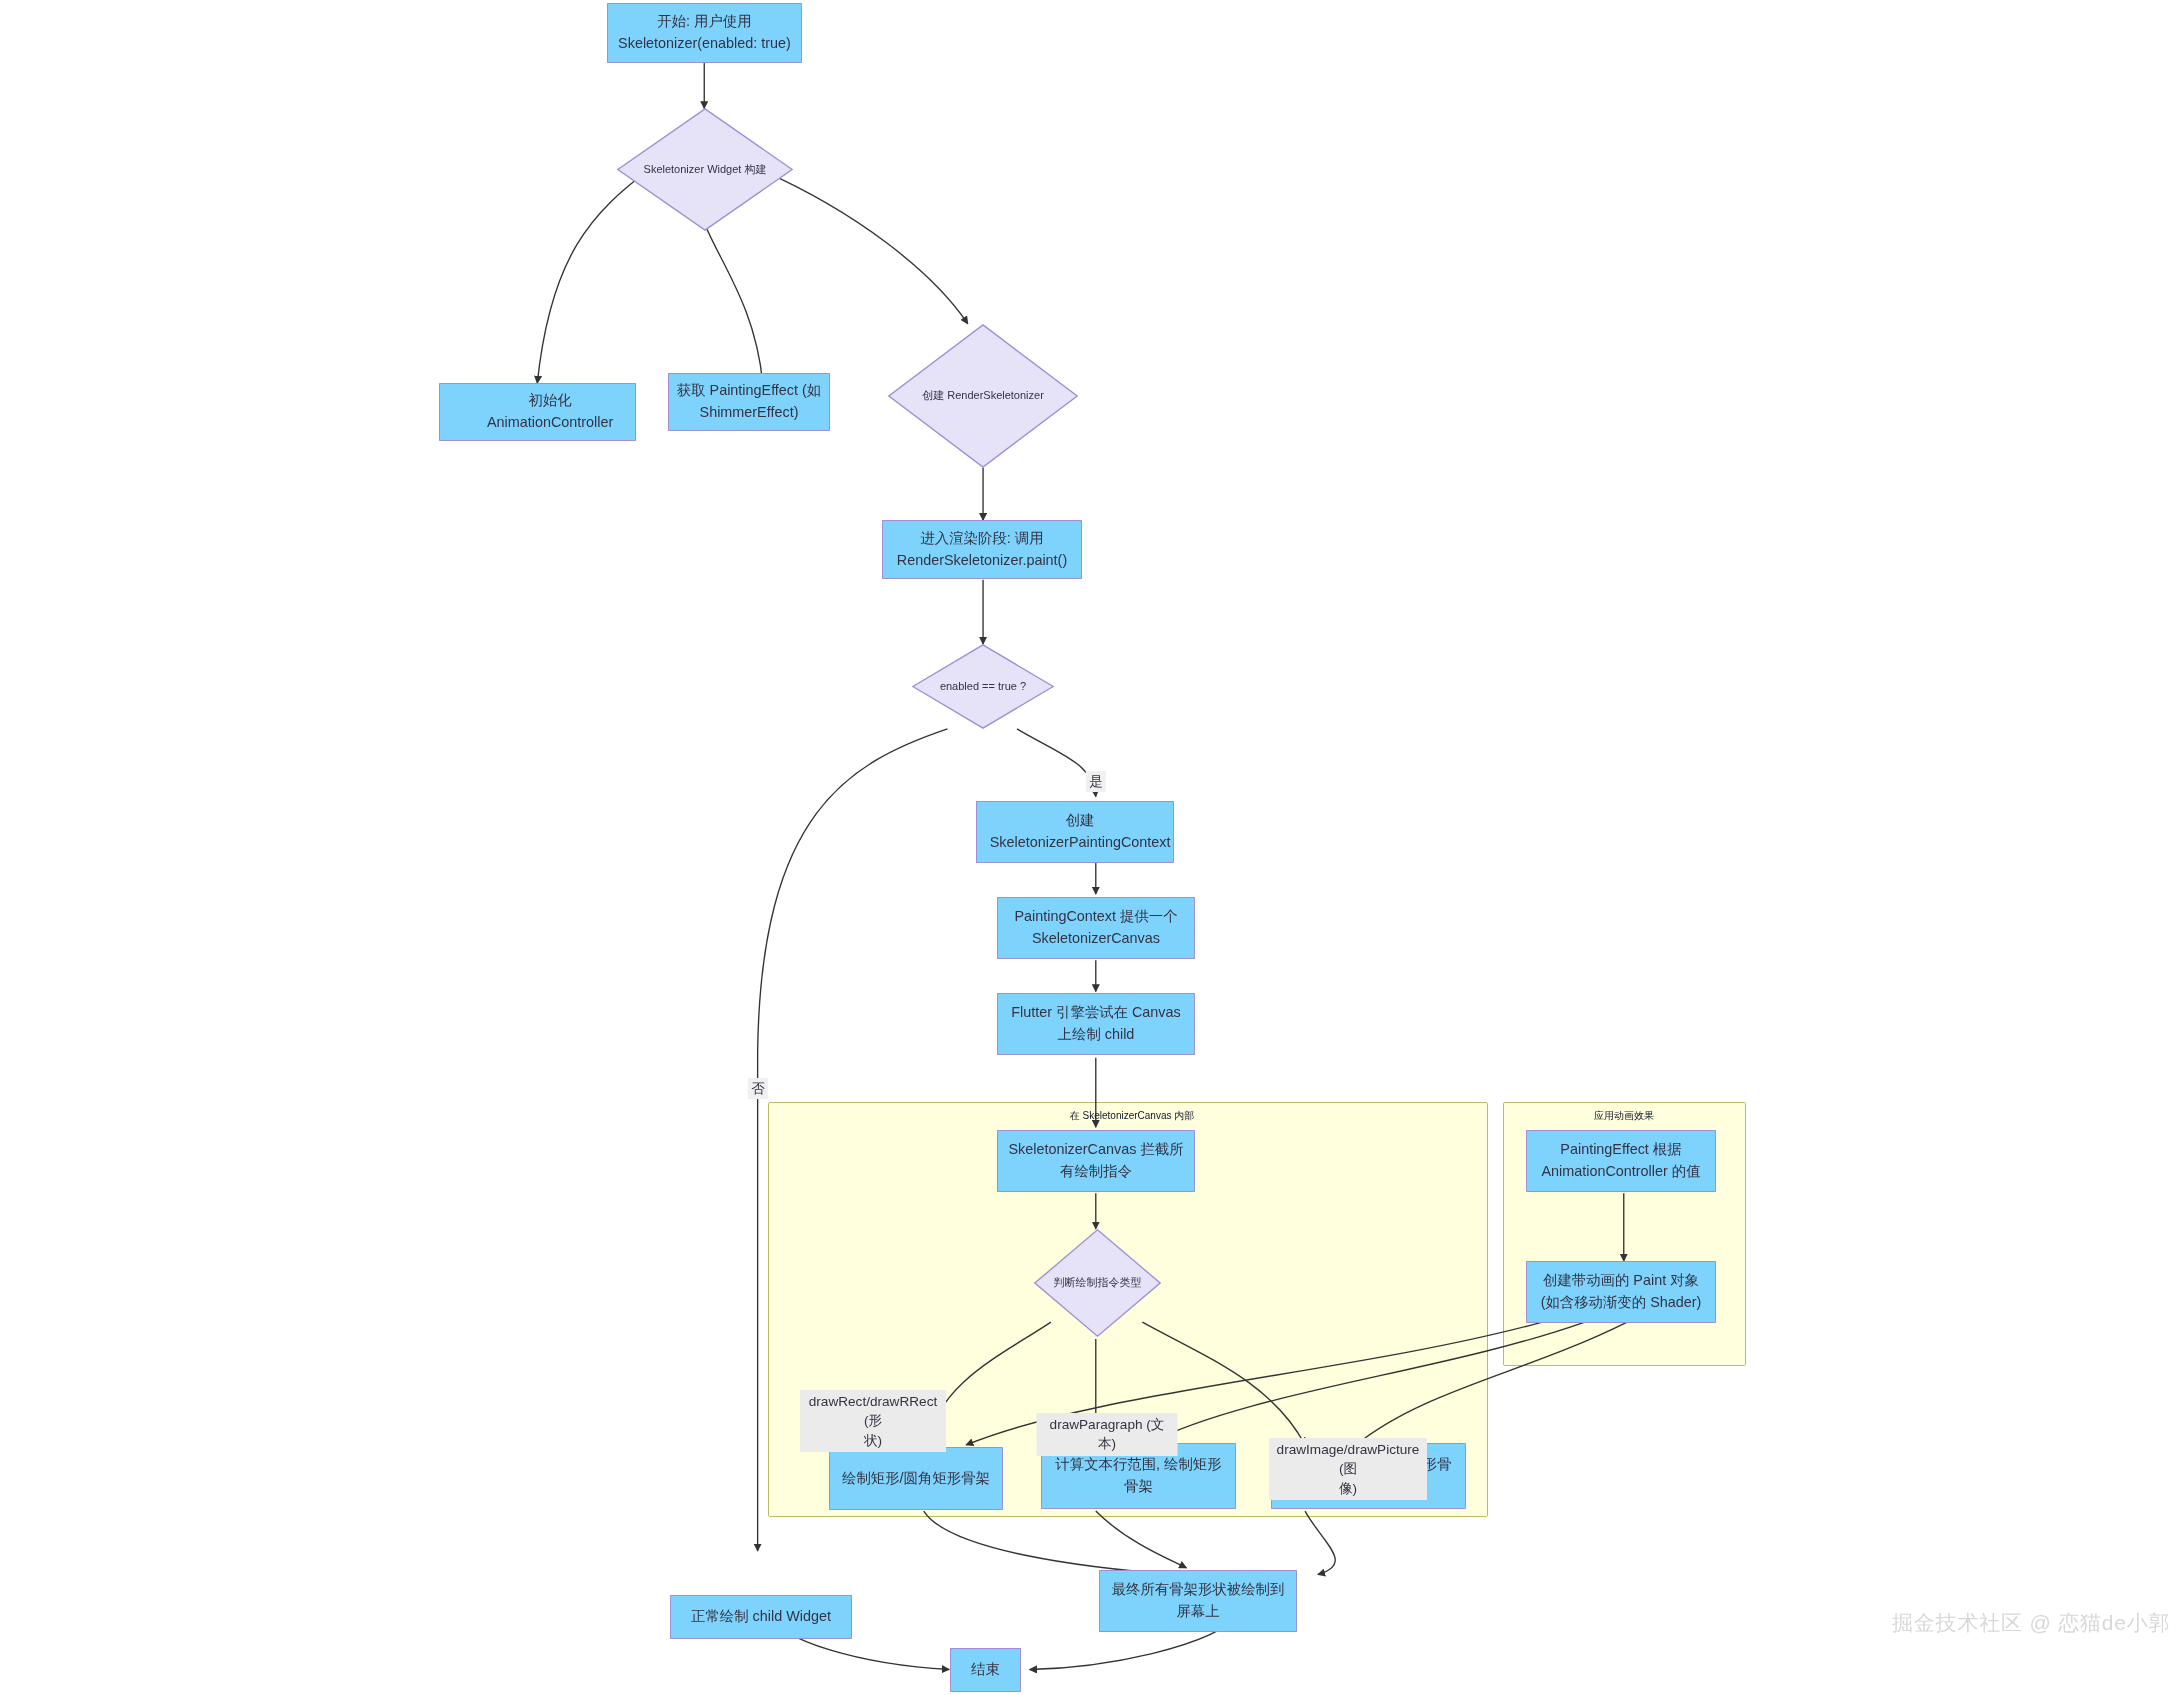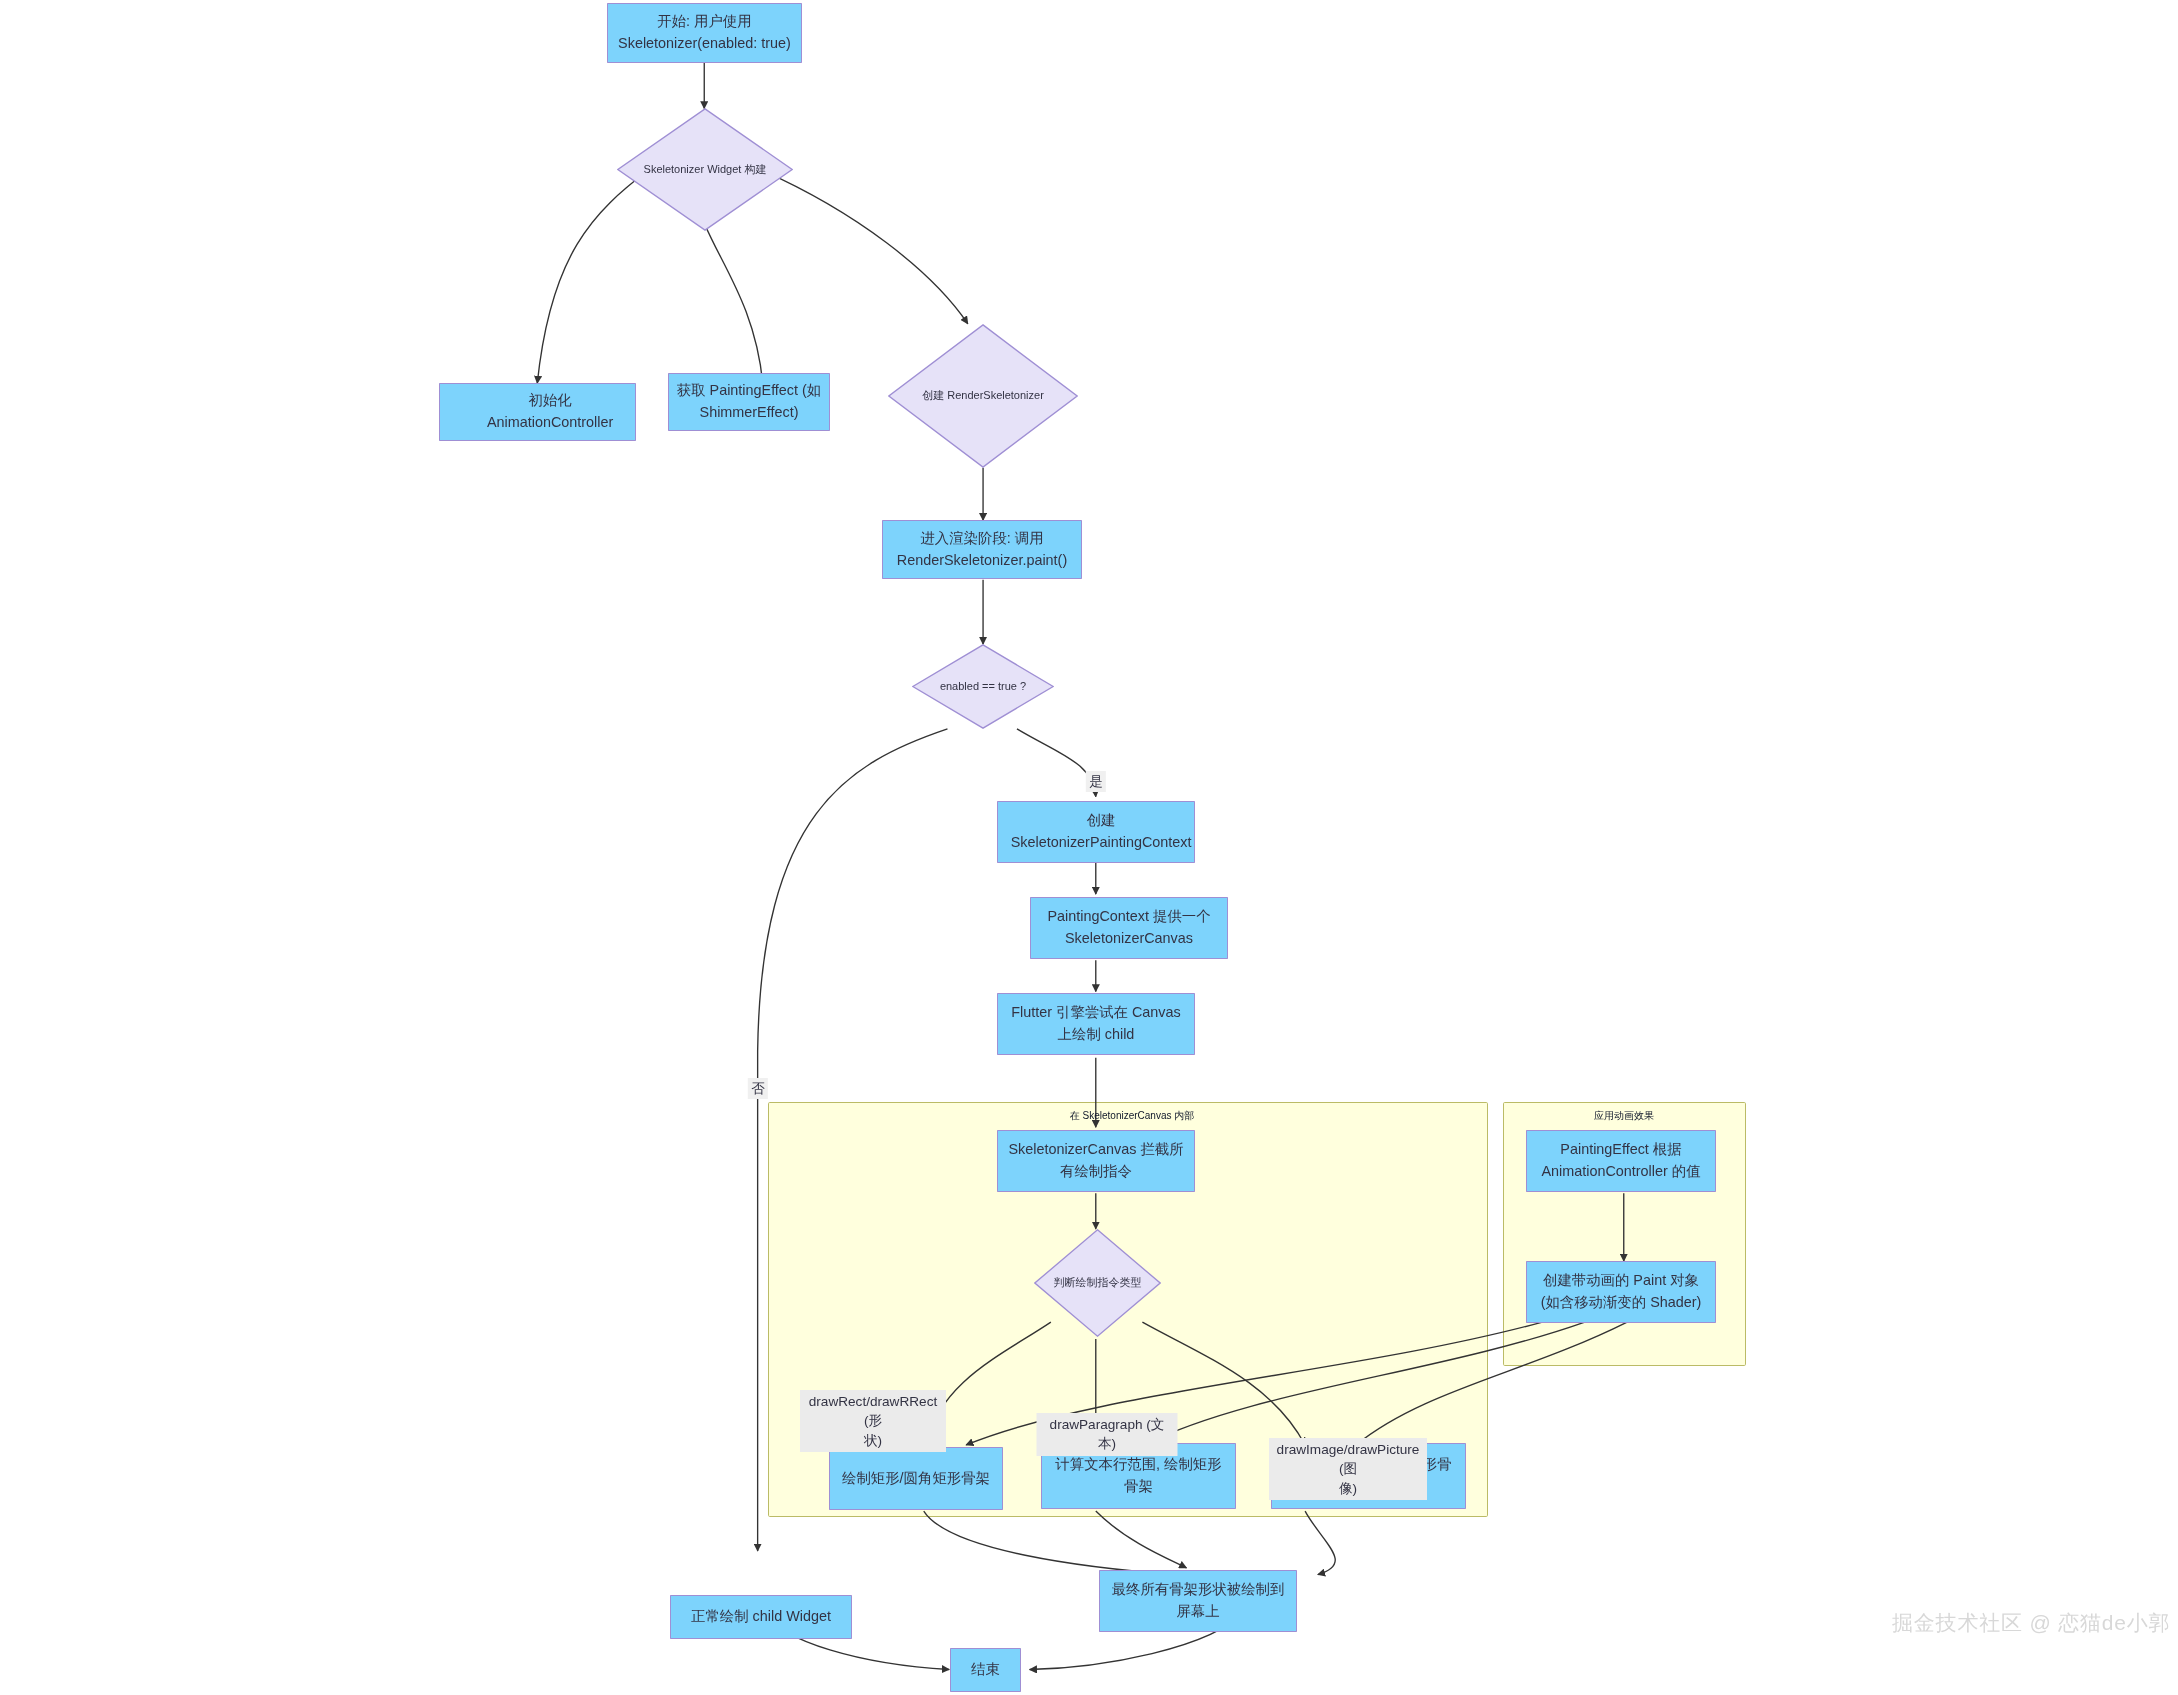--- a/index.html
+++ b/index.html
@@ -196,24 +196,24 @@
   <div class="node" style="left:882px; top:520px; width:200px; height:59px;">进入渲染阶段: 调用
 RenderSkeletonizer.paint()</div>
 
   <div class="diamond-wrap" style="left:912px; top:644px; width:142px; height:85px;">
     <svg class="diamond-shape" viewBox="0 0 168 100" preserveAspectRatio="none">
       <polygon points="84,1 167,50 84,99 1,50" fill="#e6e2f8" stroke="#9f8fd4" stroke-width="1.6"></polygon>
     </svg>
     <div class="diamond-label">enabled == true ?</div>
   </div>
 
-  <div class="node" style="left:997px; top:801px; width:198px; height:62px;padding-left:17px;">创建
+  <div class="node" style="left:976px; top:801px; width:198px; height:62px;padding-left:17px;">创建
 SkeletonizerPaintingContext</div>
 
-  <div class="node" style="left:997px; top:897px; width:198px; height:62px;margin-left:33px;">PaintingContext 提供一个
+  <div class="node" style="left:997px; top:897px; width:198px; height:62px;">PaintingContext 提供一个
 SkeletonizerCanvas</div>
 
   <div class="node" style="left:997px; top:993px; width:198px; height:62px;">Flutter 引擎尝试在 Canvas
 上绘制 child</div>
 
   <div class="node" style="left:997px; top:1130px; width:198px; height:62px;">SkeletonizerCanvas 拦截所
 有绘制指令</div>
 
   <div class="diamond-wrap" style="left:1034px; top:1229px; width:127px; height:108px;">
     <svg class="diamond-shape" viewBox="0 0 150 128" preserveAspectRatio="none">

